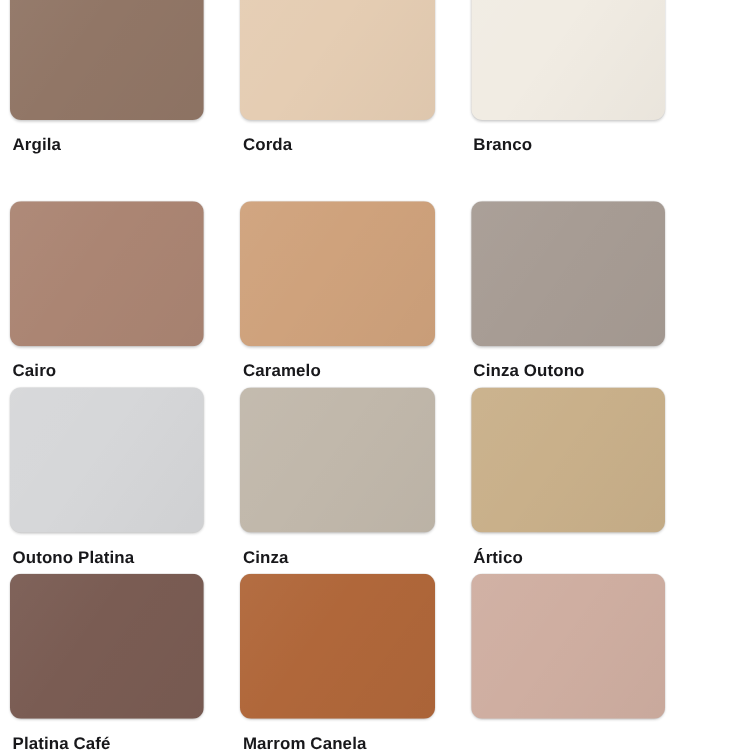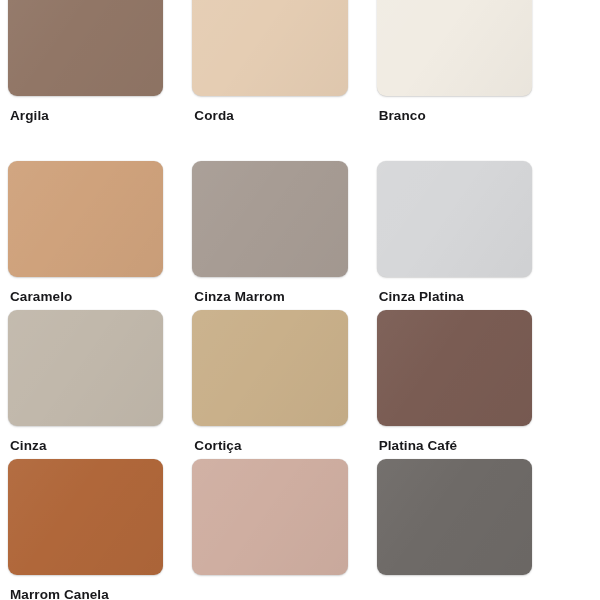--- a/index.html
+++ b/index.html
@@ -76,38 +76,42 @@
     </div>
     <div class="swatch-card">
       <div class="swatch-chip" title="Bege" style="background-color: rgb(229, 205, 179);"></div>
       <div class="swatch-label">Corda</div>
     </div>
     <div class="swatch-card">
       <div class="swatch-chip" title="Branco" style="background-color: rgb(241, 236, 227);"></div>
       <div class="swatch-label">Branco</div>
     </div>
     <div class="swatch-card">
+      <div class="swatch-chip" title="Cairo" style="background-color: rgb(171, 133, 115);"></div>
+      <div class="swatch-label">Cairo</div>
+    </div>
+    <div class="swatch-card">
       <div class="swatch-chip" title="Caramelo" style="background-color: rgb(207, 162, 124);"></div>
       <div class="swatch-label">Caramelo</div>
     </div>
     <div class="swatch-card">
       <div class="swatch-chip" title="Cinza Outono" style="background-color: rgb(167, 156, 148);"></div>
-      <div class="swatch-label">Cinza Marrom</div>
+      <div class="swatch-label">Cinza Outono</div>
     </div>
     <div class="swatch-card">
       <div class="swatch-chip" title="Cinza Platina" style="background-color: rgb(214, 215, 217);"></div>
-      <div class="swatch-label">Cinza Platina</div>
+      <div class="swatch-label">Outono Platina</div>
     </div>
     <div class="swatch-card">
       <div class="swatch-chip" title="Corda" style="background-color: rgb(193, 184, 171);"></div>
       <div class="swatch-label">Cinza</div>
     </div>
     <div class="swatch-card">
       <div class="swatch-chip" title="Cortiça" style="background-color: rgb(201, 176, 138);"></div>
-      <div class="swatch-label">Cortiça</div>
+      <div class="swatch-label">Ártico</div>
     </div>
     <div class="swatch-card">
       <div class="swatch-chip" title="Marrom Café" style="background-color: rgb(122, 92, 83);"></div>
       <div class="swatch-label">Platina Café</div>
     </div>
     <div class="swatch-card">
       <div class="swatch-chip" title="Marrom Canela" style="background-color: rgb(176, 103, 58);"></div>
       <div class="swatch-label">Marrom Canela</div>
     </div>
     <div class="swatch-card">

